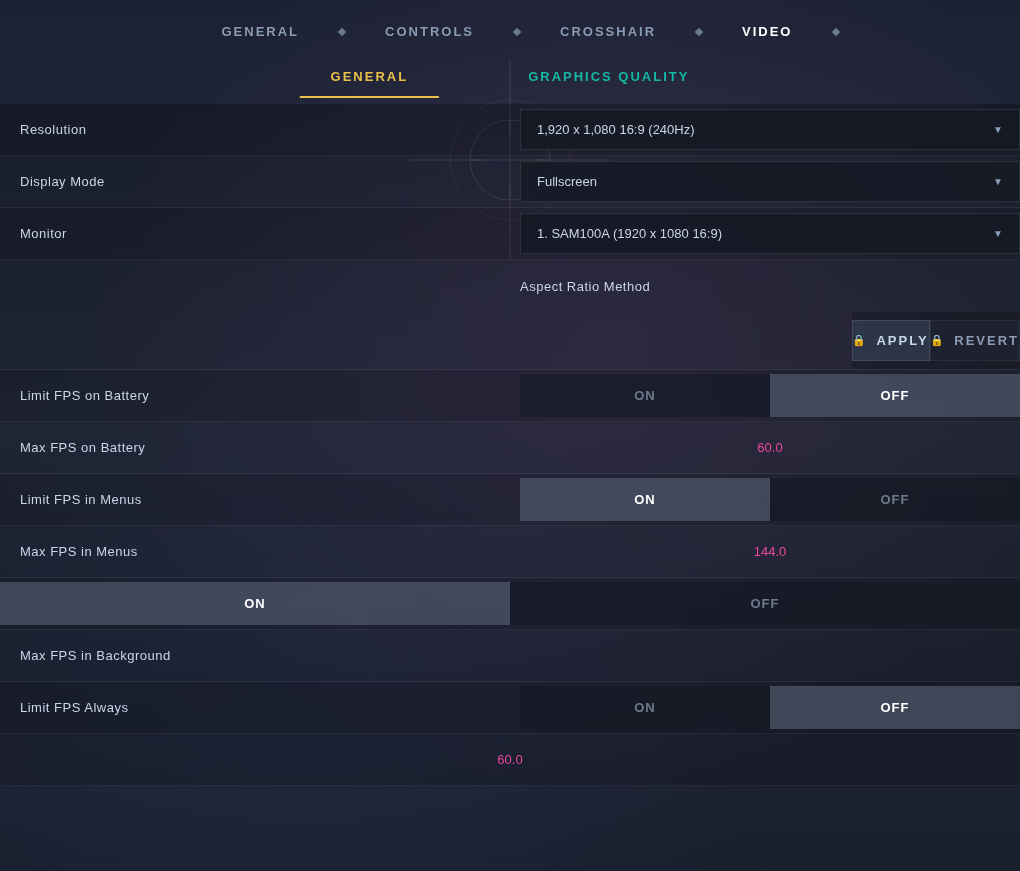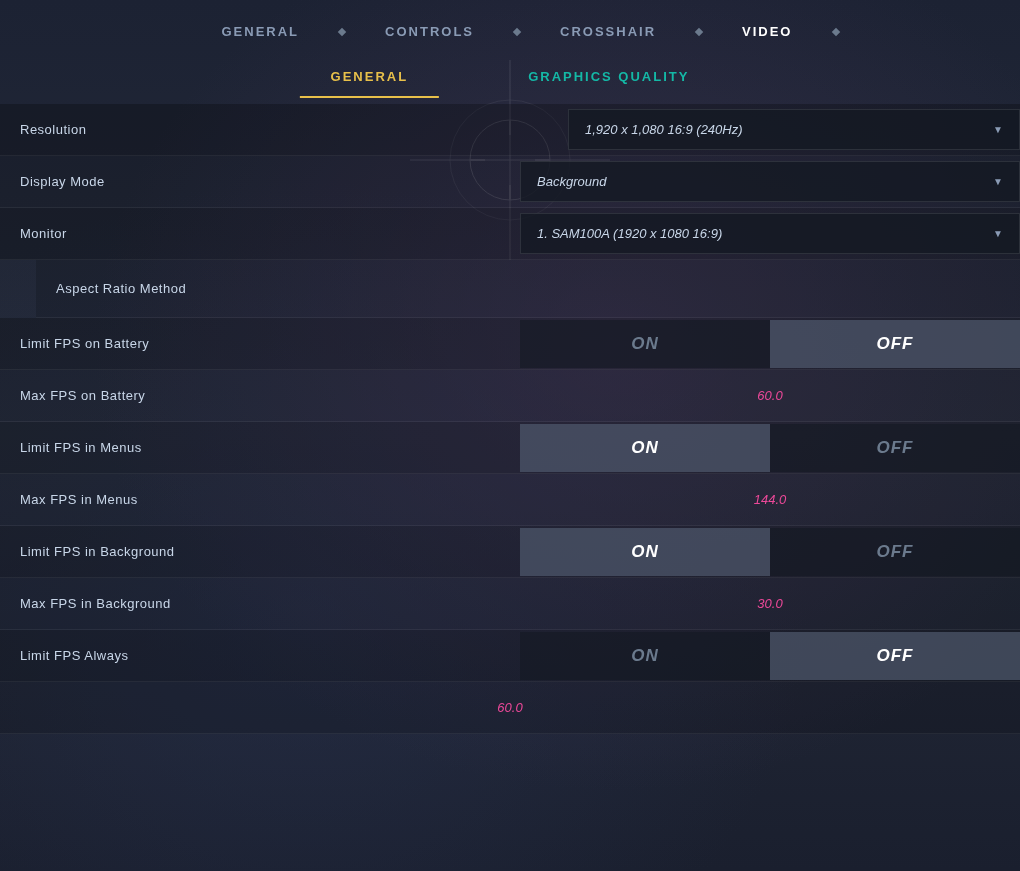--- a/index.html
+++ b/index.html
@@ -137,21 +137,20 @@
       padding: 0 20px;
       color: #c8d6e8;
       font-size: 13px;
       letter-spacing: 0.5px;
     }
 
     .setting-control {
       flex: 1;
       display: flex;
       align-items: center;
-      font-style: italic;
     }
 
     
     .dropdown {
       display: flex;
       align-items: center;
       justify-content: space-between;
       background: rgba(20, 25, 35, 0.8);
       border: 1px solid rgba(255,255,255,0.1);
       padding: 12px 16px;
@@ -169,21 +168,21 @@
     
     .toggle-group {
       display: flex;
       width: 100%;
     }
 
     .toggle-btn {
       flex: 1;
       padding: 14px 0;
       text-align: center;
-      font-size: 17px;
+      font-size: 13px;
       font-weight: 600;
       letter-spacing: 1px;
       text-transform: uppercase;
       cursor: pointer;
       color: #6b7a8d;
       background: rgba(20, 25, 35, 0.6);
       border: none;
     }
 
     .toggle-btn.active {
@@ -196,25 +195,24 @@
       flex: 1;
       text-align: center;
       color: #ec4899;
       font-size: 13px;
       padding: 14px 0;
     }
 
     
     .aspect-row {
       display: flex;
-      flex-direction: row;
-      align-items: center;
+      flex-direction: column;
+      align-items: flex-end;
       border-bottom: 1px solid rgba(255,255,255,0.06);
       background: rgba(0,0,0,0.15);
-      margin-left: 36px;
     }
 
     .aspect-row-top {
       display: flex;
       align-items: center;
       min-height: 52px;
     }
 
     
     .action-row {
@@ -303,34 +301,34 @@
   <nav class="sub-nav">
     <div class="sub-nav-item active">
       <span>GENERAL</span>
     </div>
     <div class="sub-nav-item">
       <span>GRAPHICS QUALITY</span>
     </div>
   </nav>
 
   <div class="settings-container" id="settings-container">
-  <div class="setting-row" style="background: rgba(0, 0, 0, 0.25); gap: 48px;">
+  <div class="setting-row" style="background: rgba(0, 0, 0, 0.25);">
         <div class="setting-label">Resolution</div>
         <div class="setting-control">
           <div class="dropdown">
             <span>1,920 x 1,080 16:9 (240Hz)</span>
             <span class="dropdown-arrow">▼</span>
           </div>
         </div>
       </div>
       <div class="setting-row">
         <div class="setting-label">Display Mode</div>
         <div class="setting-control">
           <div class="dropdown">
-            <span>Background</span>
+            <span>Fullscreen</span>
             <span class="dropdown-arrow">▼</span>
           </div>
         </div>
       </div>
       <div class="setting-row" style="background: rgba(0, 0, 0, 0.25);">
         <div class="setting-label">Monitor</div>
         <div class="setting-control">
           <div class="dropdown">
             <span>1. SAM100A (1920 x  1080 16:9)</span>
             <span class="dropdown-arrow">▼</span>
@@ -376,33 +374,29 @@
           </div>
         </div>
       </div>
       <div class="setting-row">
         <div class="setting-label">Max FPS in Menus</div>
         <div class="setting-control">
           <div class="value-display">144.0</div>
         </div>
       </div>
       <div class="setting-row" style="background: rgba(0, 0, 0, 0.25);">
-        <div class="setting-label">Limit FPS in Background</div>
         <div class="setting-control">
           <div class="toggle-group">
             <div class="toggle-btn active">On</div>
             <div class="toggle-btn">Off</div>
           </div>
         </div>
       </div>
       <div class="setting-row">
         <div class="setting-label">Max FPS in Background</div>
-        <div class="setting-control">
-          <div class="value-display">30.0</div>
-        </div>
       </div>
       <div class="setting-row" style="background: rgba(0, 0, 0, 0.25);">
         <div class="setting-label">Limit FPS Always</div>
         <div class="setting-control">
           <div class="toggle-group">
             <div class="toggle-btn">On</div>
             <div class="toggle-btn active">Off</div>
           </div>
         </div>
       </div>

